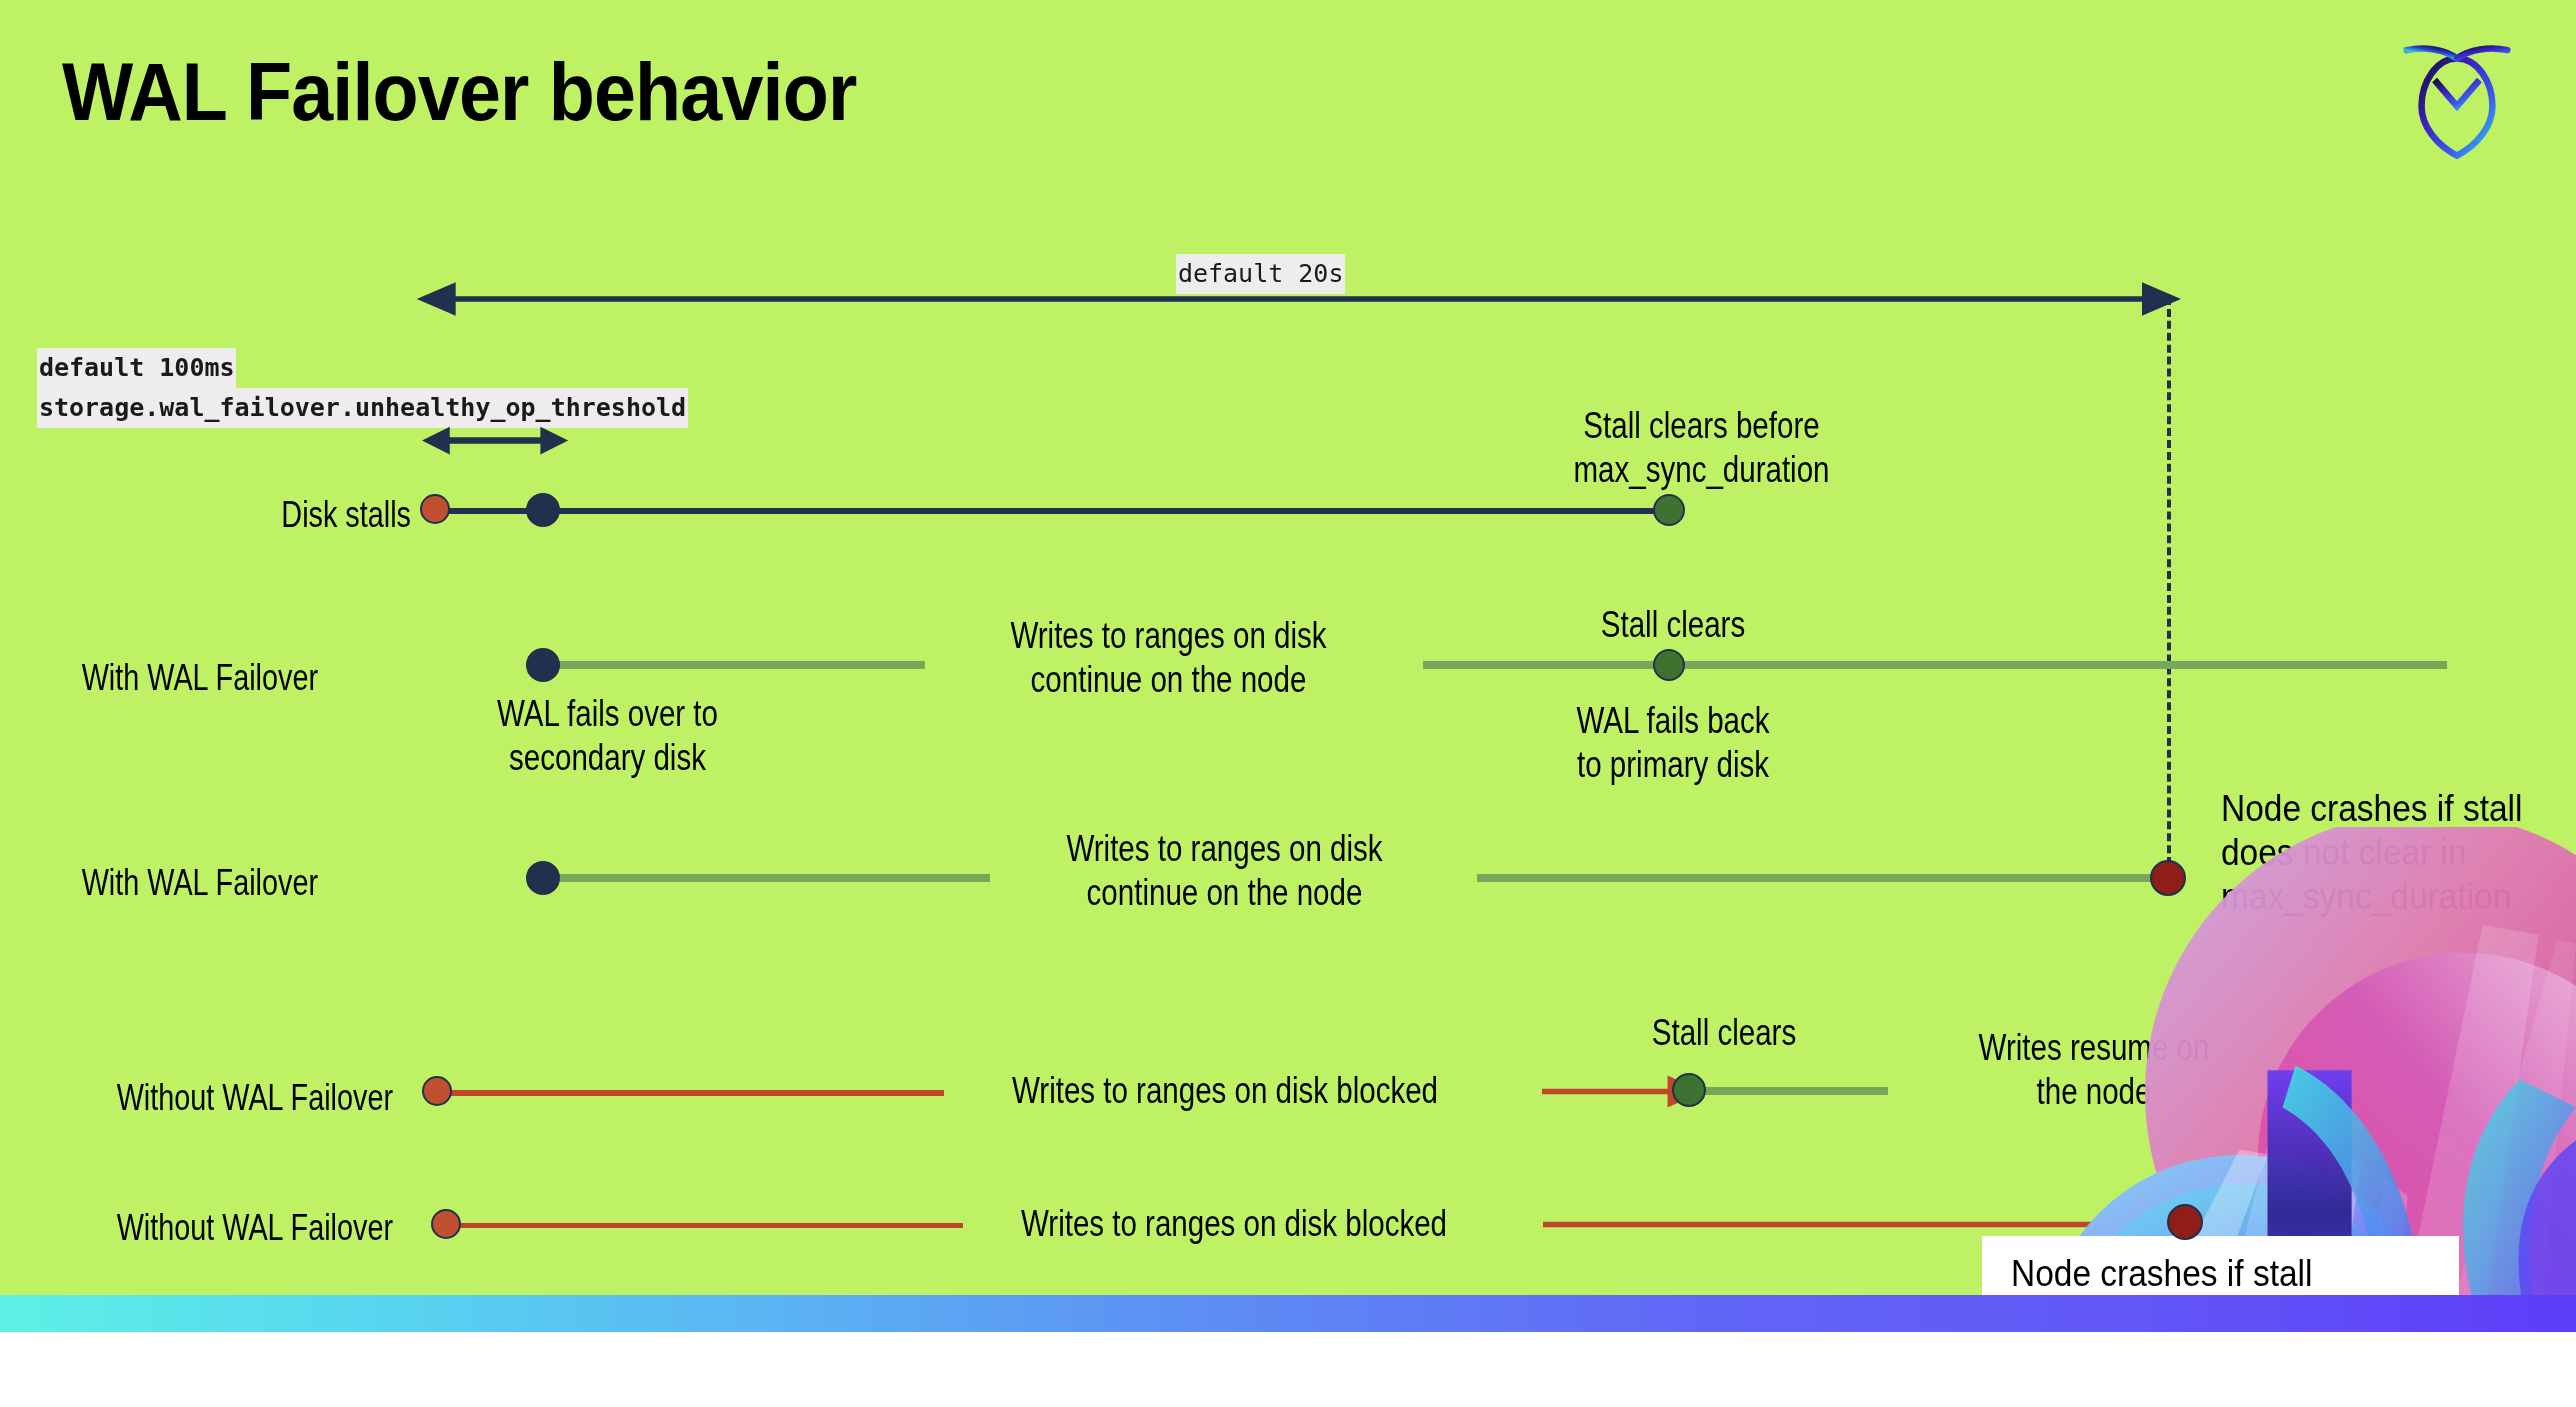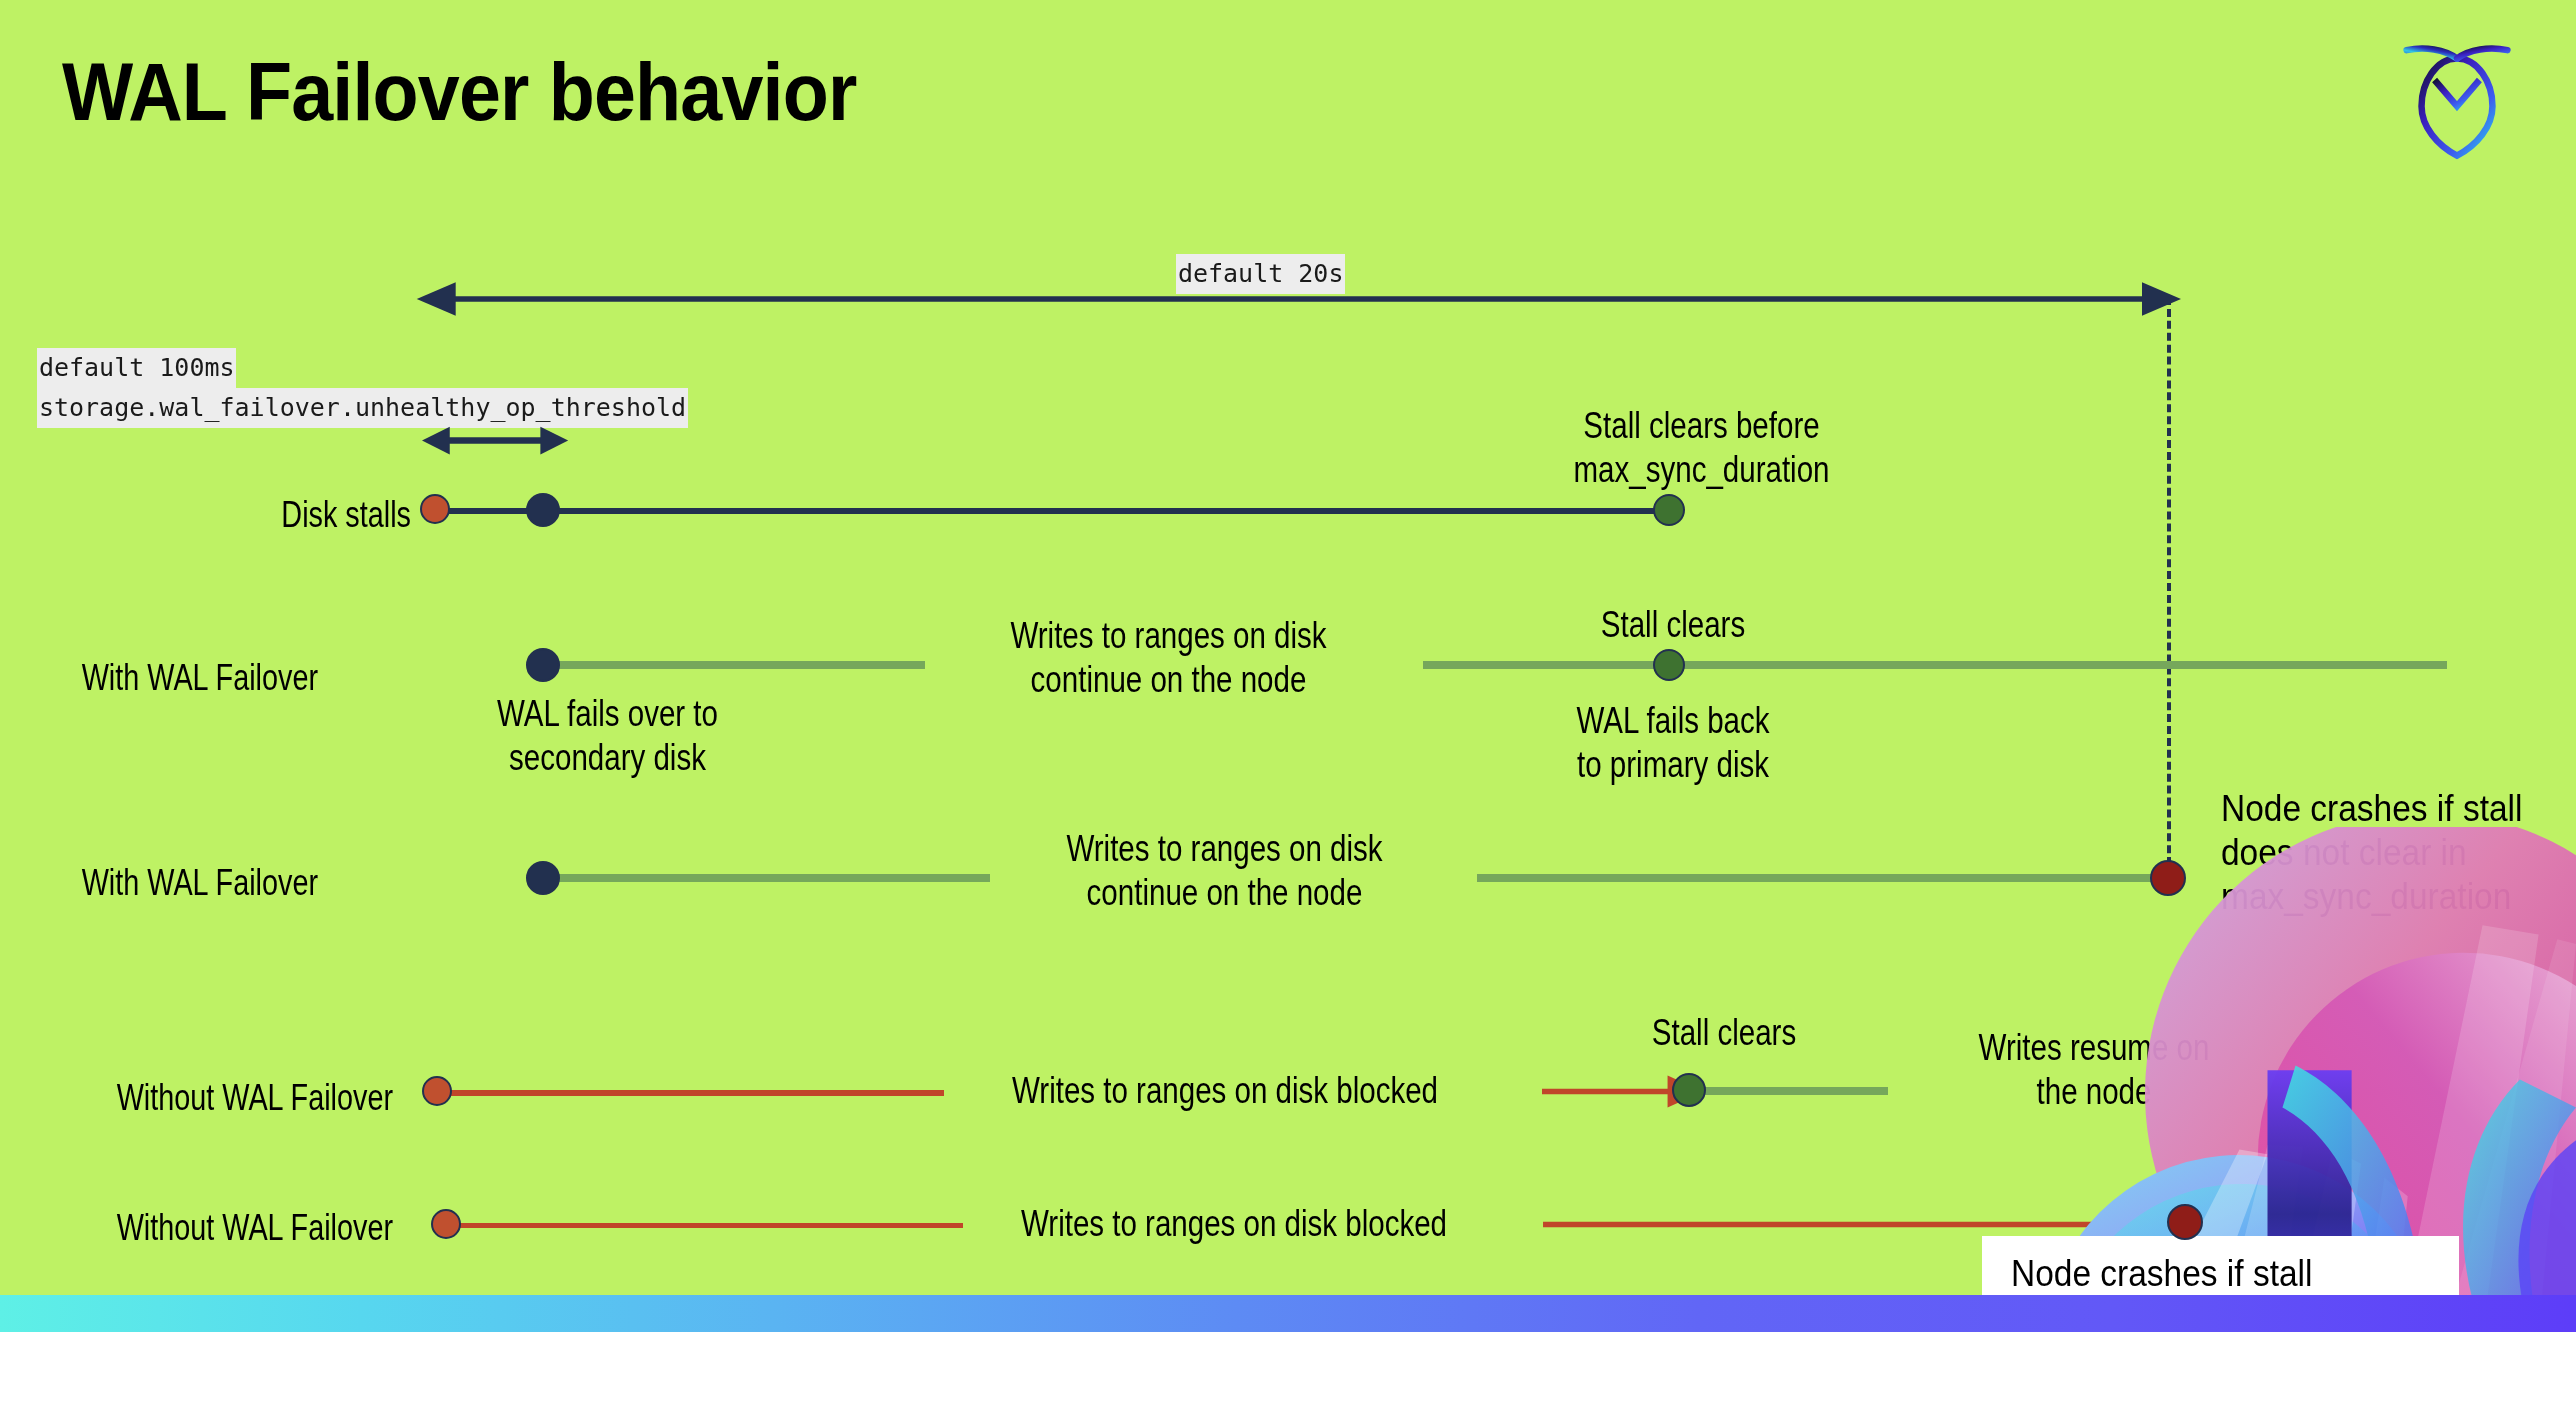--- a/index.html
+++ b/index.html
@@ -166,21 +166,21 @@
     <polygon points="0,28 42,10 42,46" fill="#22304f"></polygon>
     <polygon points="1900,28 1858,10 1858,46" fill="#22304f"></polygon>
   </svg>
 
   <div class="code-label" style="left:1156px; top:254px;margin-left:20px;">
     <span>default 20s</span><br>
   </div>
 
   <div class="dashed-v" style="left:2167px; top:297px; height:580px;"></div>
 
-  <div class="code-label" style="left:37px; top:348px;">
+  <div class="code-label" style="left:37px; top:348px;font-weight:bold;">
     <span>default 100ms</span><br>
     <span>storage.wal_failover.unhealthy_op_threshold</span>
   </div>
 
   <svg class="hline" style="left:421px; top:422px; width:150px; height:37px;" viewBox="0 0 160 40" width="150" height="37">
     <line x1="22" y1="20" x2="136" y2="20" stroke="#22304f" stroke-width="7"></line>
     <polygon points="0,20 30,5 30,35" fill="#22304f"></polygon>
     <polygon points="158,20 128,5 128,35" fill="#22304f"></polygon>
   </svg>
 

